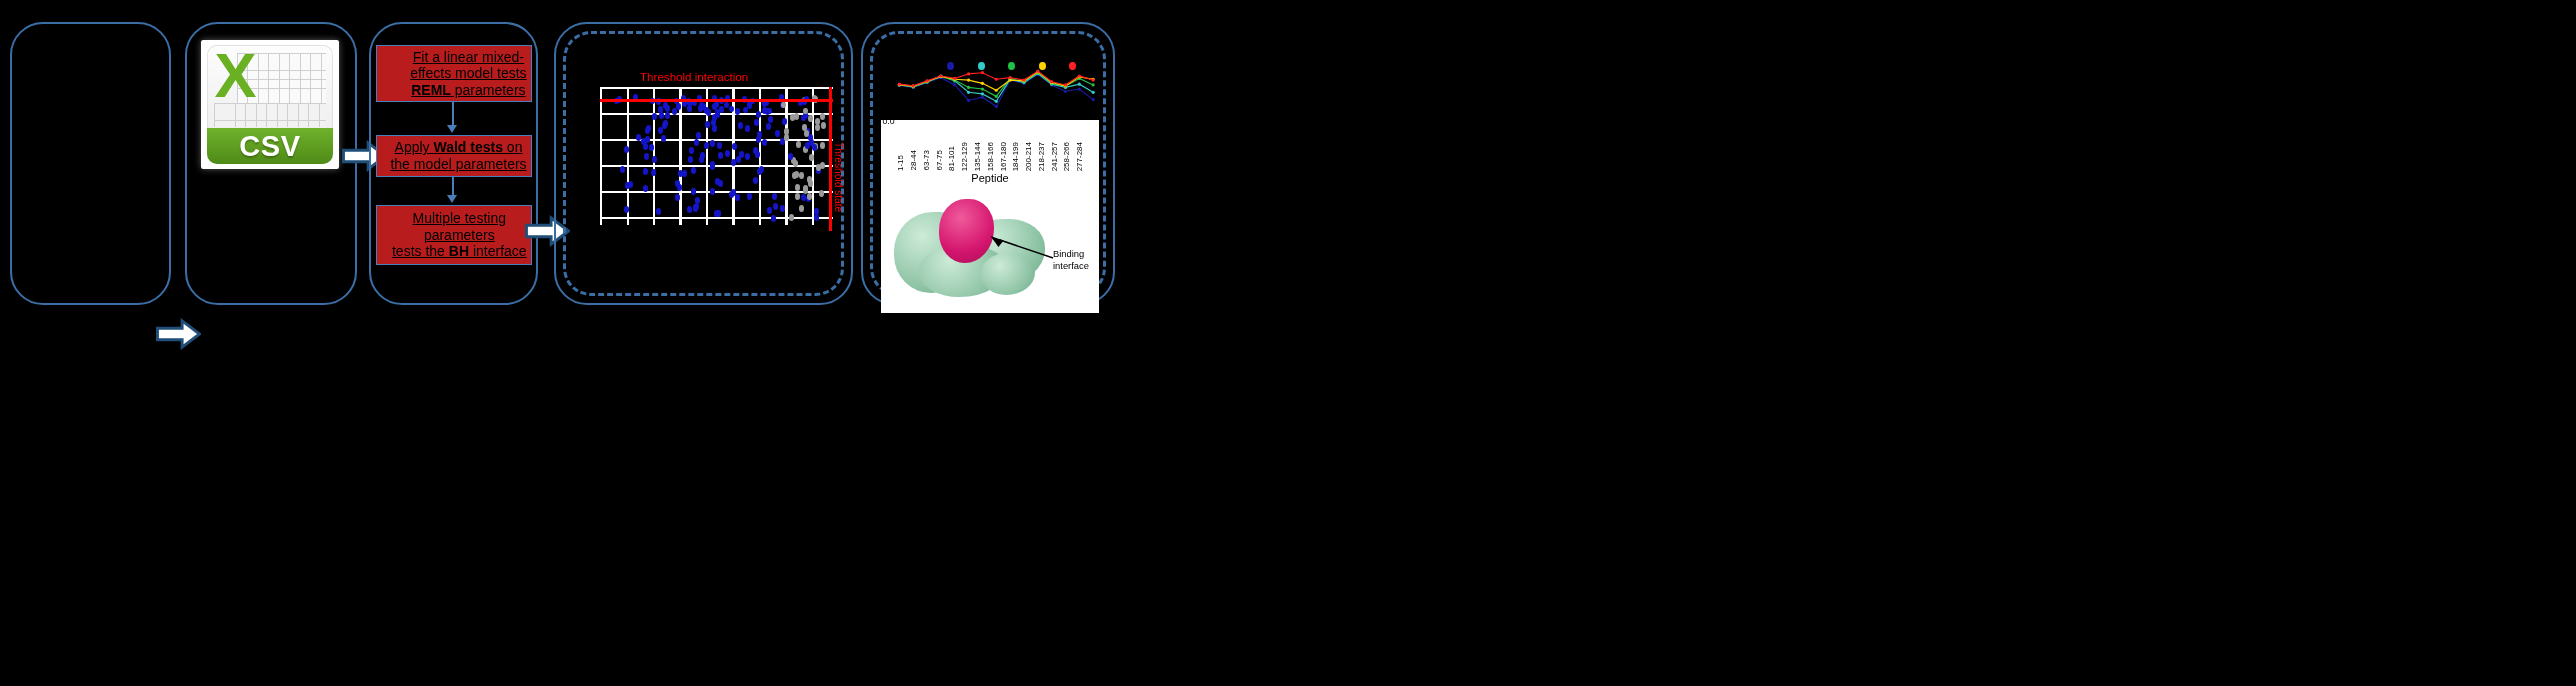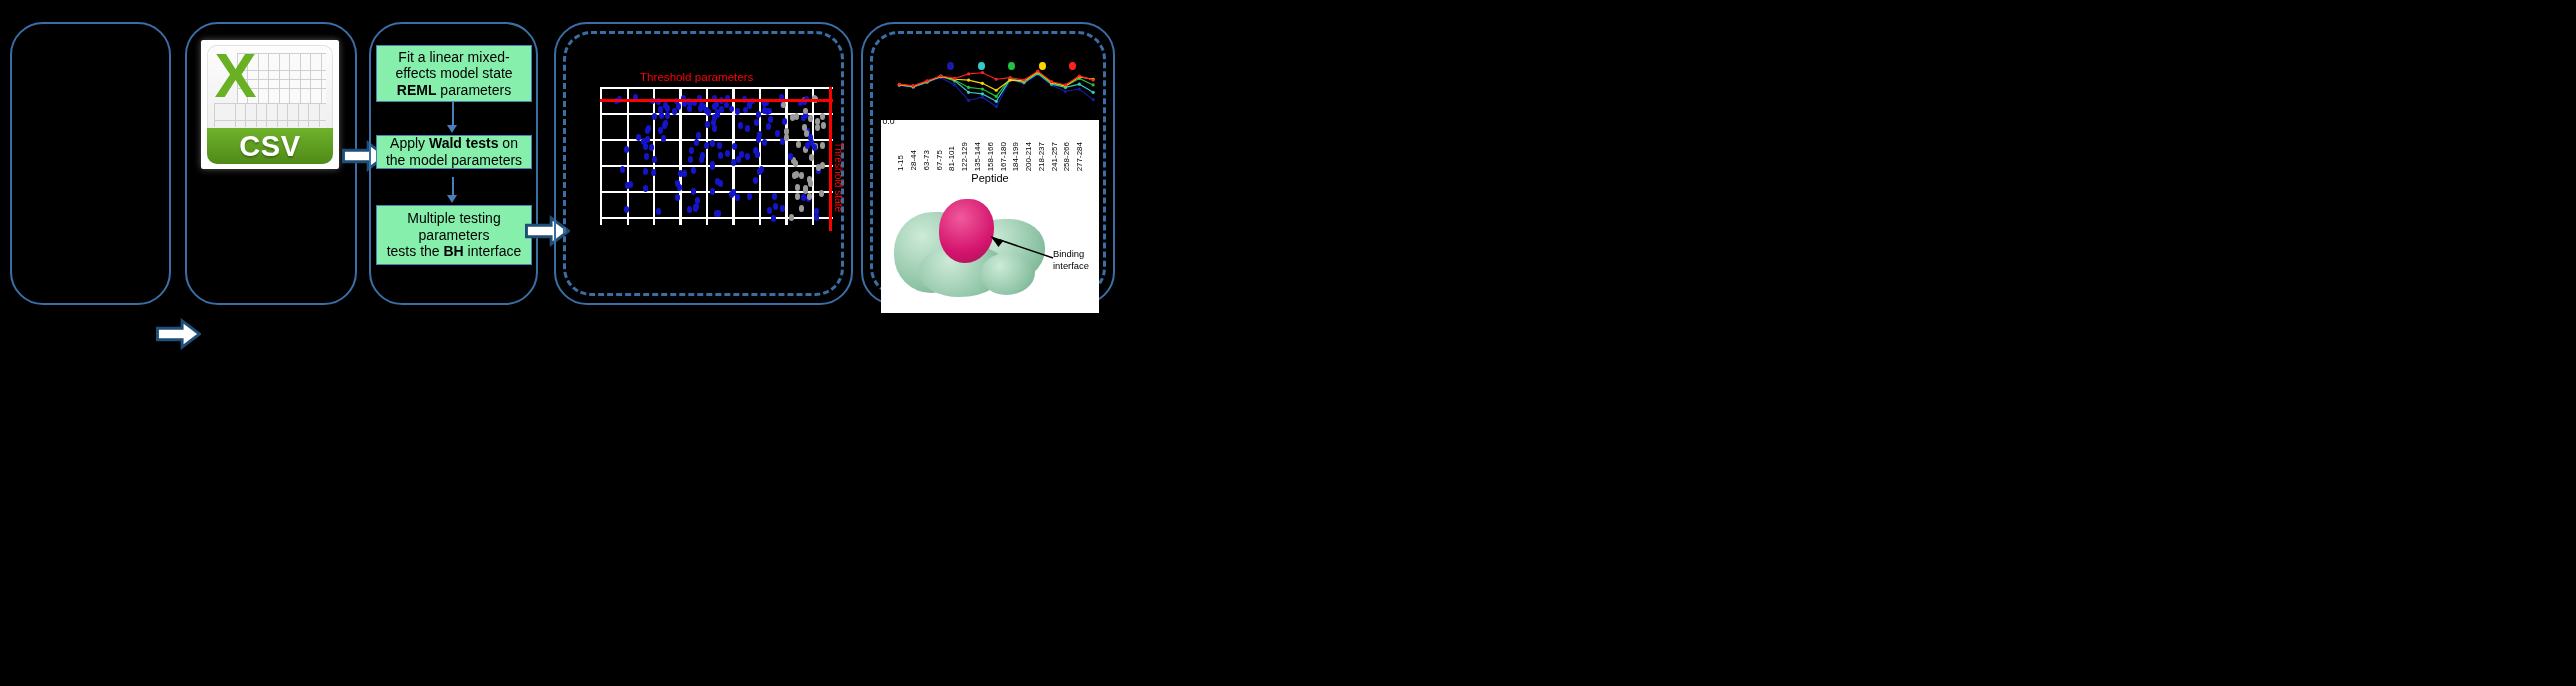--- a/index.html
+++ b/index.html
@@ -36,26 +36,26 @@
          color:#6ab023;font-size:63px;font-weight:700;line-height:.82;
          font-family:"Liberation Sans",sans-serif;}
   .csv-band{position:absolute;left:0;right:0;bottom:0;height:30%;
             background:linear-gradient(#6fb22b,#4f8a17);
             display:flex;align-items:center;justify-content:center;}
   .csv-band span{color:#fff;font-size:29px;font-weight:700;letter-spacing:0.7px;
                  text-shadow:0 1.5px 1.5px rgba(0,0,0,.25);}
 
   
   #panel-flow{left:369px;top:22px;width:169px;height:283px;}
-  .fbox{position:absolute;background:#86efac;border:1.5px solid #4a7ebb;
+  .fbox{position:absolute;background:#b91c1c;border:1.5px solid #4a7ebb;
         box-sizing:border-box;display:flex;align-items:center;
-        justify-content:center;text-align:center;color:#000;
-        font-size:14px;line-height:1.18;padding:2.9px 4.4px;}
+        justify-content:flex-end;text-align:center;color:#000;
+        font-size:14px;line-height:1.18;padding:2.9px 4.4px;text-decoration:underline;}
   #fbox1{left:376px;top:45px;width:156px;height:57px;}
-  #fbox2{left:376px;top:135px;width:156px;height:34px;}
+  #fbox2{left:376px;top:135px;width:156px;height:42px;}
   #fbox3{left:376px;top:205px;width:156px;height:60px;}
   .vconn{position:absolute;width:2.2px;background:#4a7ebb;left:452px;}
   .vtip{position:absolute;left:447px;width:0;height:0;
         border-left:5.8px solid transparent;border-right:5.8px solid transparent;
         border-top:8.7px solid #4a7ebb;}
 
   
   .barrow{position:absolute;}
   .barrow svg{display:block;}
 
@@ -128,21 +128,21 @@
   <svg width="45" height="32" viewBox="0 0 62 44">
     <path d="M2 14 H36 V4 L60 22 L36 40 V30 H2 Z" fill="#ffffff" stroke="#1f4e79" stroke-width="4"></path>
   </svg>
 </div>
 
 <div class="panel panel-solid" id="panel-flow"></div>
 
 <div class="fbox" id="fbox1">
   <div>
     <span>Fit a linear mixed-</span><br>
-    <span>effects model state</span><br>
+    <span>effects model tests</span><br>
     <b>REML</b><span> parameters</span>
   </div>
 </div>
 
 <div class="vconn" style="top:102px;height:25px;"></div>
 <div class="vtip" style="top:125px;"></div>
 
 <div class="fbox" id="fbox2">
   <div>
     <span>Apply </span><b>Wald tests</b><span> on</span><br>
@@ -164,21 +164,21 @@
 <div class="barrow" style="left:525px;top:215px;">
   <svg width="45" height="32" viewBox="0 0 62 44">
     <path d="M2 14 H36 V4 L60 22 L36 40 V30 H2 Z" fill="#ffffff" stroke="#1f4e79" stroke-width="4"></path>
   </svg>
 </div>
 
 <div class="panel panel-solid" id="panel-scatter">
   <div class="panel-dashed-inner"></div>
 </div>
 
-<div class="sc-title">Threshold parameters</div>
+<div class="sc-title">Threshold interaction</div>
 
 <div class="sc-wrap">
   <div class="sc-plot">
     <div class="sc-grid"></div>
     <div id="dots">
         <div class="dot b" style="left: 167px; top: 120px;"></div>
         <div class="dot b" style="left: 115px; top: 91px;"></div>
         <div class="dot b" style="left: 164px; top: 12.2px;"></div>
         <div class="dot b" style="left: 81px; top: 8.4px;"></div>
         <div class="dot b" style="left: 56px; top: 121px;"></div>

